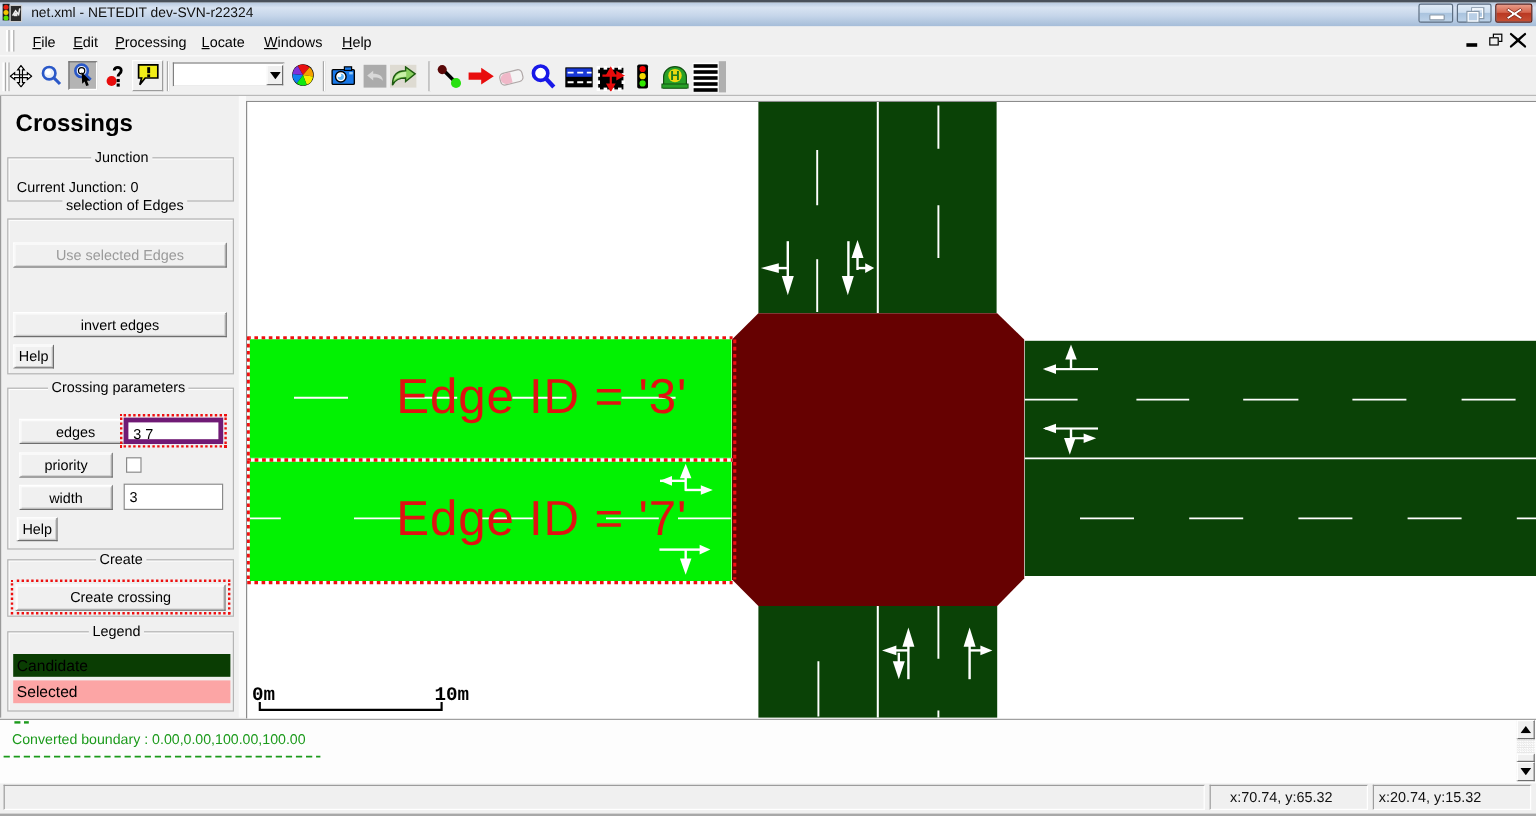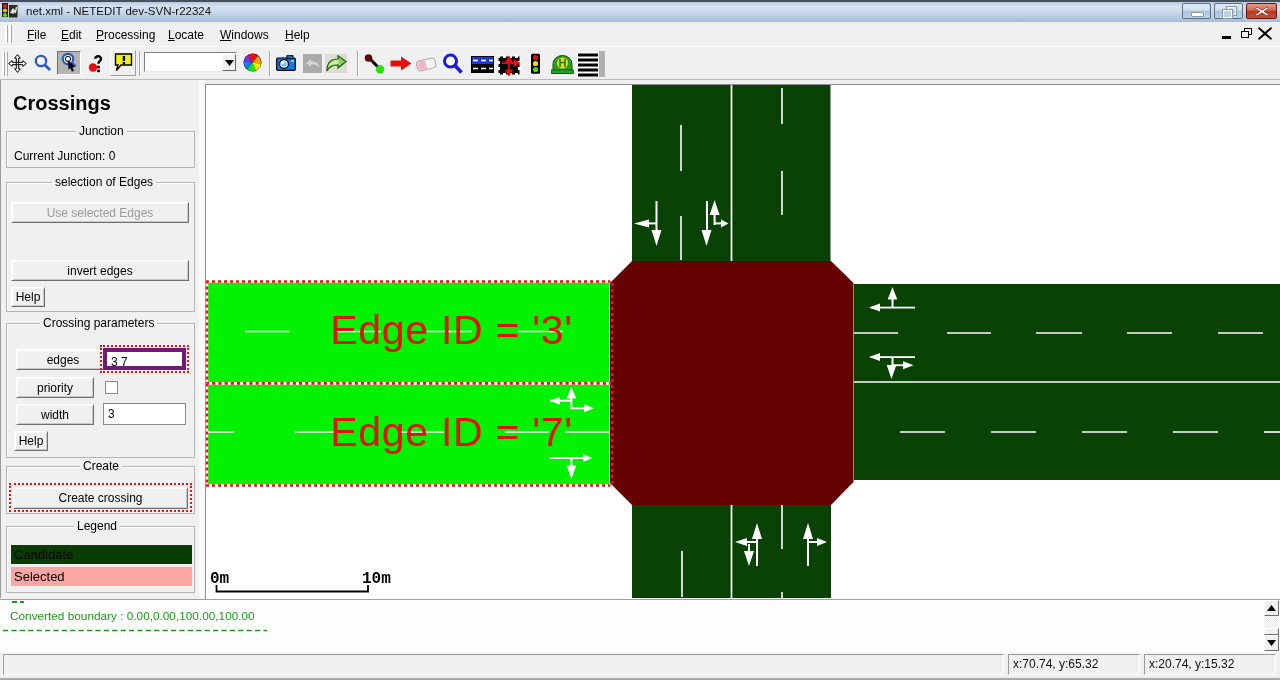--- a/index.html
+++ b/index.html
@@ -254,21 +254,21 @@
   <div class="abs" style="left:199px;top:80px;width:6px;height:518px;background:#fafafa;"></div>
 
   <div class="abs" style="left:13px;top:92px;font-size:20px;font-weight:bold;color:#000;">Crossings</div>
 
   <div class="abs gbox" style="left:6px;top:131px;width:189px;height:37px;"></div>
   <div class="abs gtitle" style="left:76px;top:124px;">Junction</div>
 
   <div class="abs" style="left:14px;top:149px;font-size:12px;color:#000;">Current Junction: 0</div>
 
   <div class="abs gbox" style="left:6px;top:182px;width:189px;height:130px;"></div>
-  <div class="abs gtitle" style="left:52px;top:175px;">selection of Edges</div>
+  <div class="abs gtitle" style="left:52px;top:164px;">selection of Edges</div>
 
   <div class="abs btn" style="left:11px;top:202px;width:178px;height:21px;color:#9a9a9a;">Use selected Edges</div>
 
 
   <div class="abs btn" style="left:11px;top:260px;width:178px;height:21px;">invert edges</div>
 
   <div class="abs btn" style="left:11px;top:287px;width:34px;height:20px;">Help</div>
 
   <div class="abs gbox" style="left:6px;top:323px;width:189px;height:135px;"></div>
   <div class="abs gtitle" style="left:40px;top:316px;">Crossing parameters</div>
@@ -475,19 +475,19 @@
   <div class="abs" style="left:1264px;top:635px;width:15px;height:16px;background:#f0f0f0;border:1px solid;border-color:#ffffff #6e6e6e #6e6e6e #ffffff;box-sizing:border-box;">
     <svg class="abs" style="left:2px;top:4px;" width="9" height="6" viewBox="0 0 9 6">
         <path d="M4.5 6 L9 0 L0 0 Z" fill="#000"></path>
       </svg>
   </div>
 
   <div class="abs" style="left:0;top:653px;width:1280px;height:27px;background:#f0f0f0;"></div>
 
   <div class="abs" style="left:3px;top:654px;width:1001px;height:21px;background:#f0f0f0;border:1px solid;border-color:#9c9c9c #ffffff #ffffff #9c9c9c;box-sizing:border-box;"></div>
 
-  <div class="abs" style="left:1008px;top:654px;width:132px;height:21px;background:#f0f0f0;border:1px solid;border-color:#9c9c9c #ffffff #ffffff #9c9c9c;box-sizing:border-box;font-size:12px;color:#111;padding:2px 0 0 4px;">x:70.74, y:65.32</div>
+  <div class="abs" style="left:1008px;top:654px;width:132px;height:21px;background:#f0f0f0;border:1px solid;border-color:#9c9c9c #ffffff #ffffff #9c9c9c;box-sizing:border-box;font-size:12px;color:#111;padding:2px 0 0 16px;">x:70.74, y:65.32</div>
 
   <div class="abs" style="left:1144px;top:654px;width:132px;height:21px;background:#f0f0f0;border:1px solid;border-color:#9c9c9c #ffffff #ffffff #9c9c9c;box-sizing:border-box;font-size:12px;color:#111;padding:2px 0 0 4px;">x:20.74, y:15.32</div>
 
   <div class="abs" style="left:0;top:678px;width:1280px;height:2px;background:#a8a8a8;"></div>
 
 </div>
 
 </body></html>

